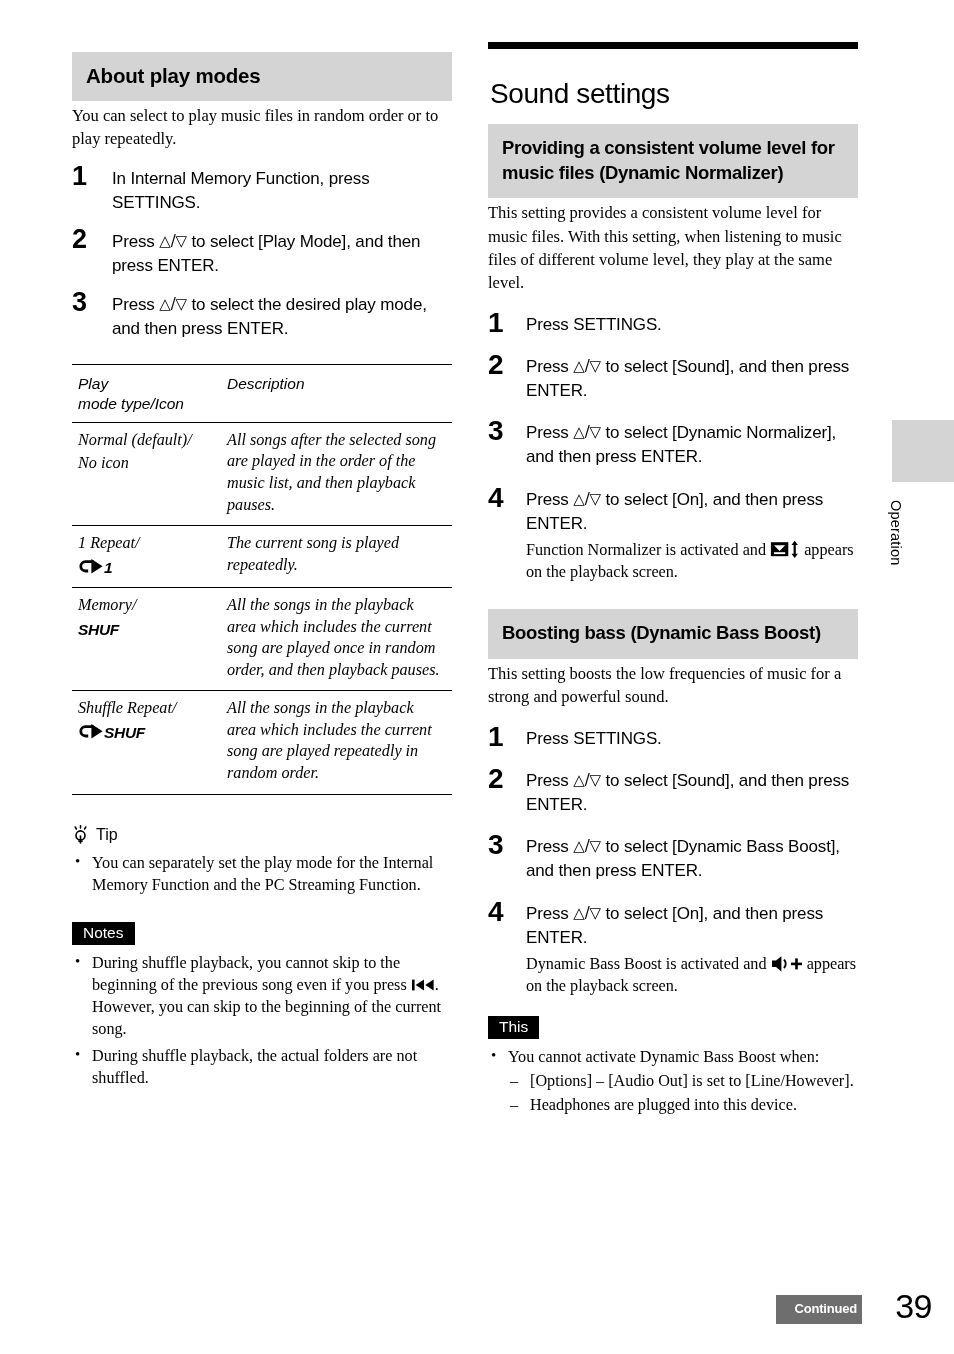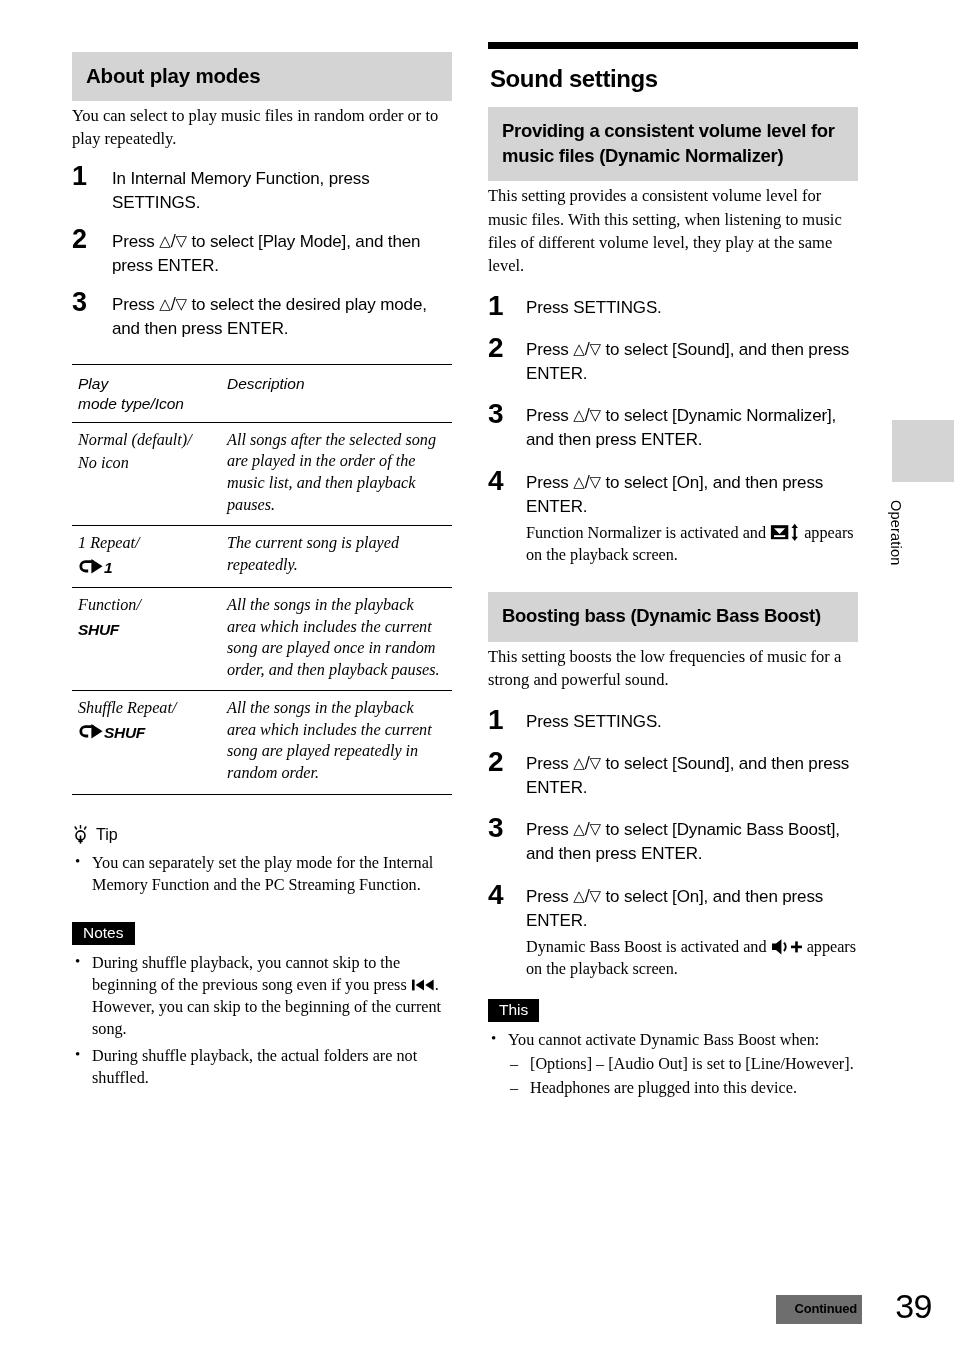--- a/index.html
+++ b/index.html
@@ -23,24 +23,24 @@
     font-family: "Liberation Sans", sans-serif;
     font-weight: bold;
   }
   .band.h1-band { font-size: 20.5px; letter-spacing: -0.2px; }
   .band.h2-band { font-size: 18.5px; line-height: 1.33; letter-spacing: -0.3px; }
 
   .black-rule { height: 7px; background: #000; width: 370px; }
 
   .title-main {
     font-family: "Liberation Sans", sans-serif;
-    font-weight: bold;
-    font-size: 24px;
+    font-weight: normal;
+    font-size: 28px;
     letter-spacing: -0.4px;
-    margin: 16px 0 14px 2px;
+    margin: 29px 0 14px 2px;
   }
 
   
   .para {
     font-size: 16.5px;
     line-height: 1.42;
     margin-top: 3px;
   }
 
   
@@ -196,21 +196,21 @@
   }
 
   
   .footer { position: absolute; left: 0; top: 1285px; width: 954px; height: 60px; }
   .cont-wrap { position: absolute; right: 92px; top: 10px; display: flex; align-items: stretch; height: 29px; }
   .cont-bars { display: flex; gap: 3px; background: #6e6e6e; padding: 0; }
   .cont-bars i { display: block; width: 5px; background: #6e6e6e; }
   .cont-bars i:nth-child(2) { margin-left: 0; }
   .cont-body {
     background: #6e6e6e;
-    color: #000000;
+    color: #ffffff;
     font-family: "Liberation Sans", sans-serif;
     font-weight: bold;
     font-size: 13px;
     padding: 6px 5px 0 6px;
     letter-spacing: -0.2px;
   }
   .cont-arrow {
     width: 0; height: 0;
     border-top: 14.5px solid #6e6e6e;
     border-bottom: 14.5px solid transparent;
@@ -288,21 +288,21 @@
                 <path d="M7.5 2.2 H15.5 V5.0 H7.5 A3.3 3.3 0 0 0 7.5 11.6 H10.2 V14.4 H7.5 A6.1 6.1 0 0 1 7.5 2.2 Z" fill="#000"></path>
                 <path d="M13.4 1.0 L13.4 15.6 L24.6 8.3 Z" fill="#000"></path>
               </svg><span class="shuf-label">1</span>
             </span>
           </td>
           <td class="col-desc">The current song is played repeatedly.</td>
         </tr>
 
         <tr>
           <td class="col-type">
-            <span>Function/</span>
+            <span>Memory/</span>
             <span class="icon-row">
               <span class="shuf-label">SHUF</span>
             </span>
           </td>
           <td class="col-desc">All the songs in the playback area which includes the current song are played once in random order, and then playback pauses.</td>
         </tr>
 
         <tr>
           <td class="col-type">
             <span>Shuffle Repeat/</span>

